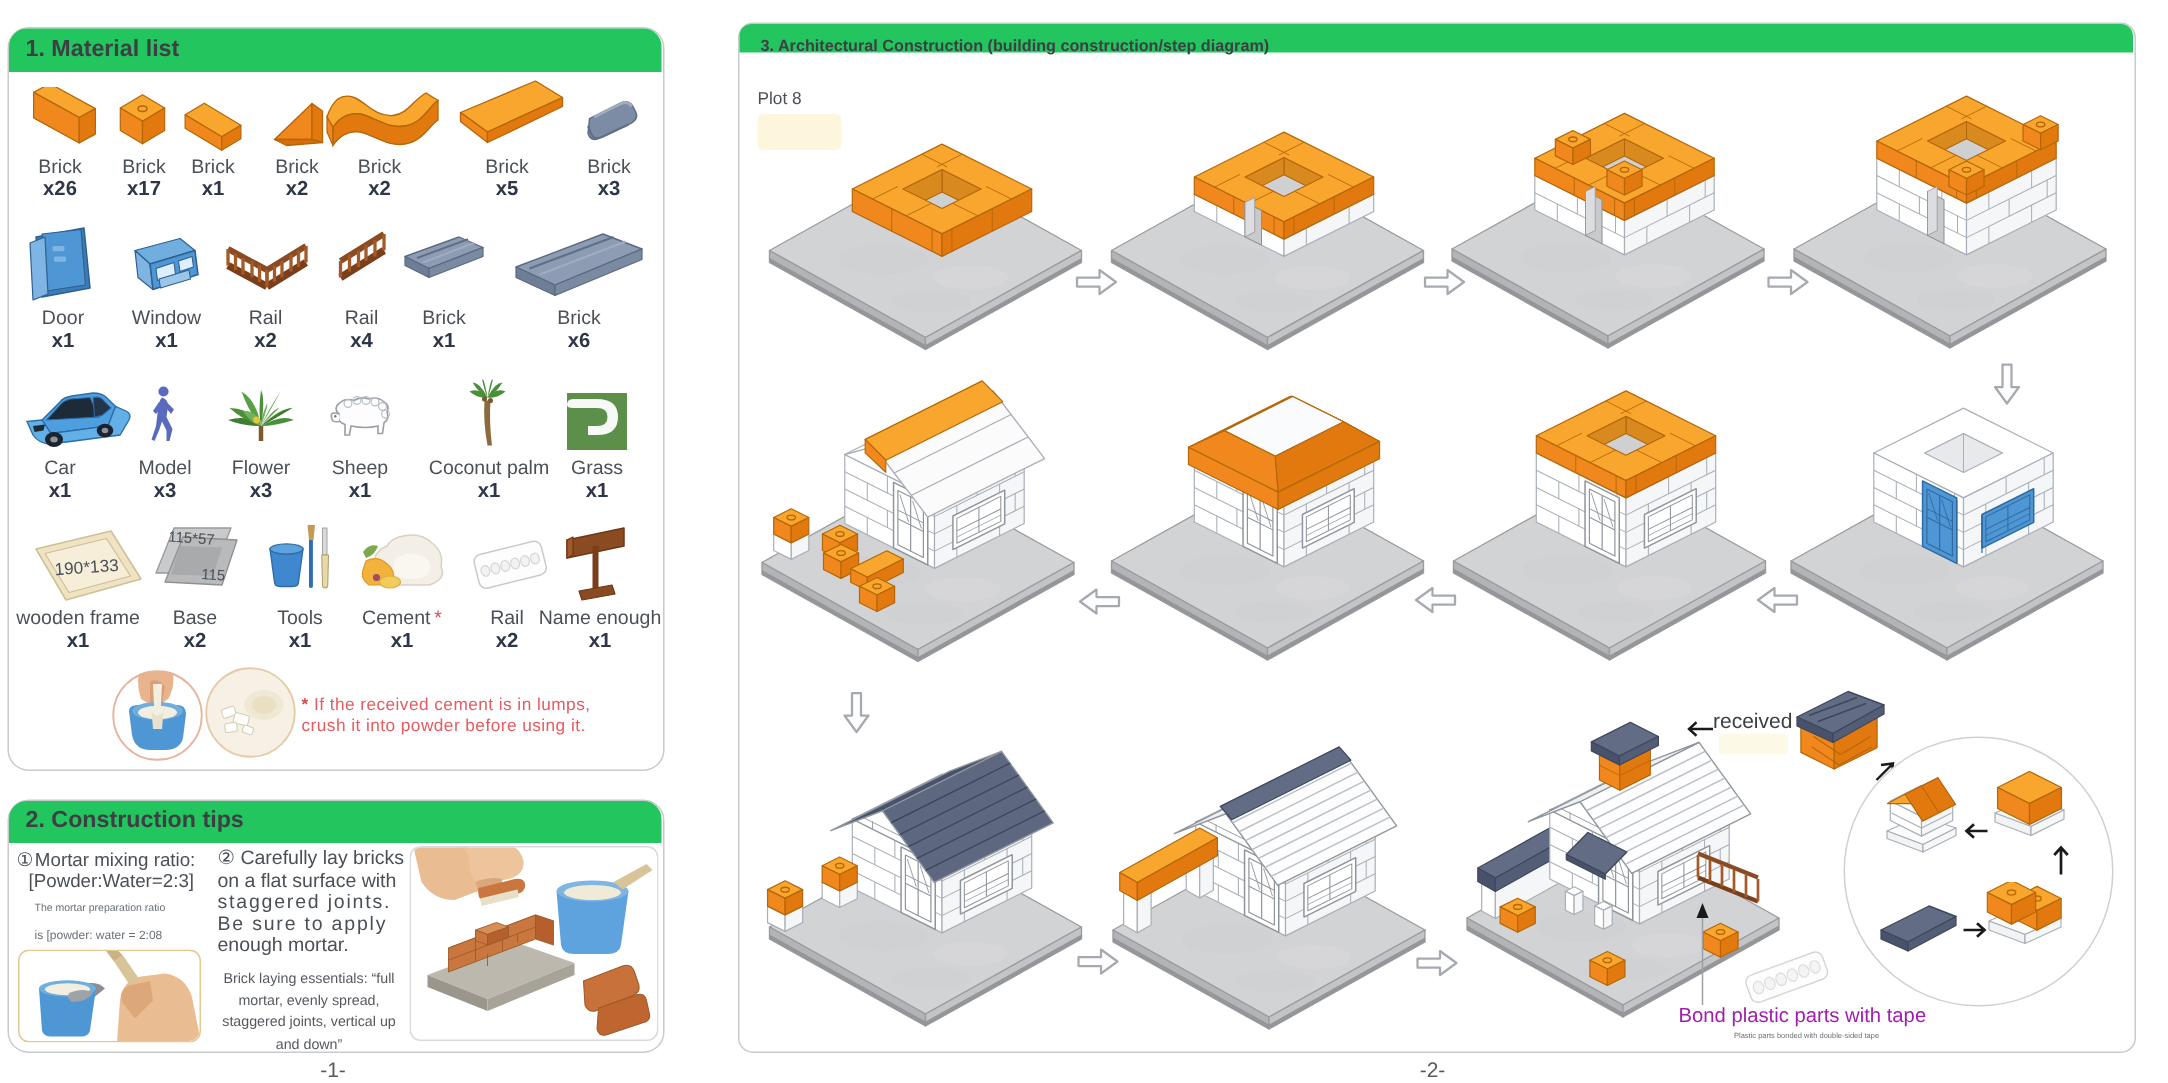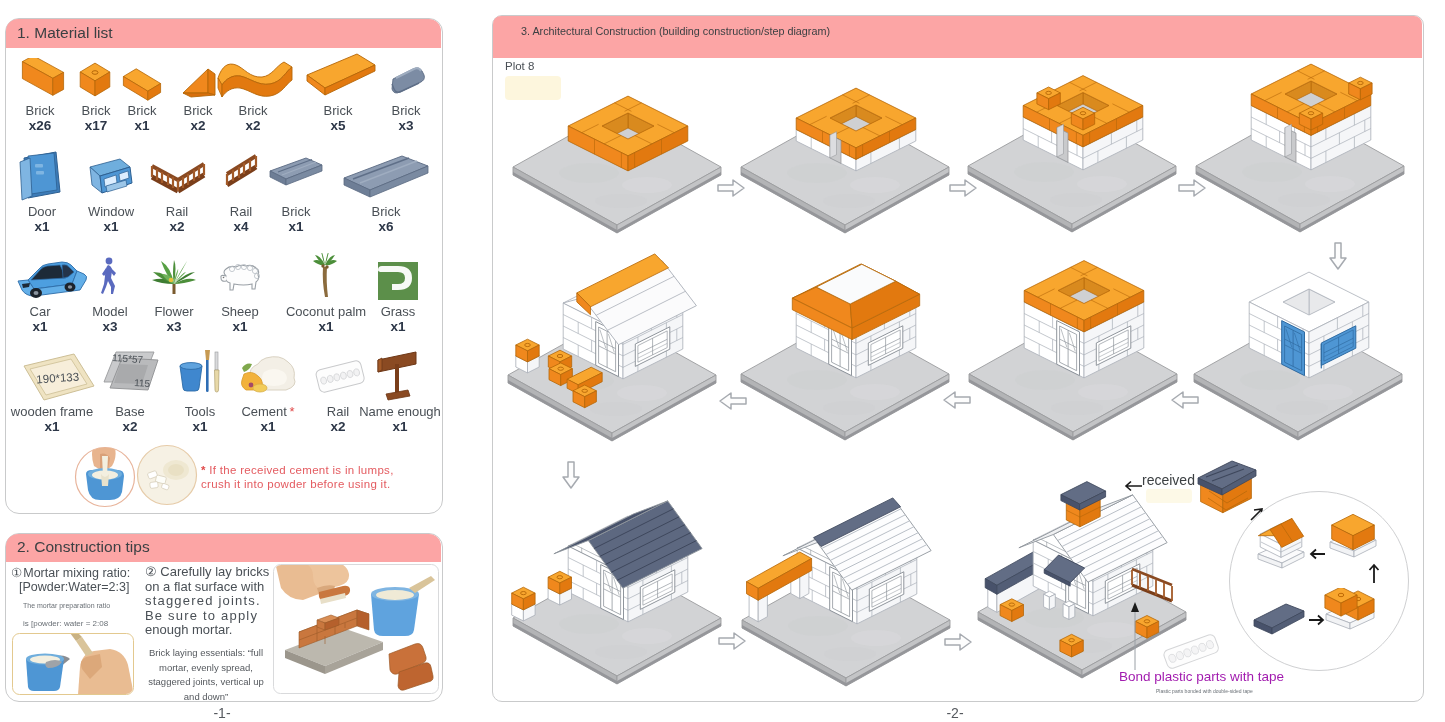--- a/index.html
+++ b/index.html
@@ -1,18 +1,18 @@
 <!DOCTYPE html>
 <html><head><meta charset="utf-8">
 <style>
 *{margin:0;padding:0;box-sizing:border-box}
 html,body{width:1445px;height:722px;background:#ffffff;font-family:"Liberation Sans",sans-serif;position:relative;overflow:hidden}
 .abs{position:absolute}
 .card{position:absolute;background:#fff;border:1.5px solid #c9cacb;border-radius:14px}
-.hdr{position:absolute;left:0;top:0;right:0;background:#fca5a5;border-radius:12px 12px 0 0;color:#3c4043;font-weight:400}
+.hdr{position:absolute;left:0;top:0;right:0;background:#22c55e;border-radius:12px 12px 0 0;color:#3c4043;font-weight:700}
 .lbl{position:absolute;color:#4a5056;font-size:13px;text-align:center;white-space:nowrap}
 .cnt{position:absolute;color:#2d3748;font-size:13.5px;font-weight:700;text-align:center;white-space:nowrap}
 </style></head><body>
 
 <div class="card" style="left:5px;top:18px;width:438px;height:496px"></div>
 
 <div class="hdr" style="left:6px;top:19px;width:435px;height:29px;font-size:15.5px;padding:5px 0 0 11px">1. Material list</div>
 
 <svg class="abs" style="left:12px;top:58px" width="66" height="48" viewBox="0 0 66 48">
     <polygon points="21.2,-2.3 51.6,14.4 40.8,20.3 10.4,3.6" fill="#F8A62E" stroke="#B56708" stroke-width="0.8" stroke-linejoin="round"></polygon>
@@ -399,21 +399,21 @@
 </g>
 <path d="M116 90 L142 80 Q148 78 150 84 L153 93 Q154 98 148 100 L124 110 Q119 111 117 106 Z" fill="#C9713A" stroke="#9c5a28" stroke-width="0.7"></path>
 <path d="M126 108 L152 99 Q157 98 158 103 L160 112 Q161 117 155 118 L131 126 Q126 127 125 122 Z" fill="#BE6530" stroke="#9c5a28" stroke-width="0.7"></path>
 </g>
   </svg>
 
 <div class="abs" style="left:172px;top:705px;width:100px;text-align:center;font-size:14px;color:#55595e">-1-</div>
 
 <div class="card" style="left:492px;top:15px;width:932px;height:687px;border-radius:10px"></div>
 
-<div class="hdr" style="left:493px;top:16px;width:929px;height:42px;font-size:10.8px;padding:9px 0 0 28px;border-radius:8px 8px 0 0">3. Architectural Construction (building construction/step diagram)</div>
+<div class="hdr" style="left:493px;top:16px;width:929px;height:19px;font-size:10.8px;padding:9px 0 0 14px;border-radius:8px 8px 0 0">3. Architectural Construction (building construction/step diagram)</div>
 
 <div class="abs" style="left:505px;top:60px;font-size:11.5px;color:#4a5056">Plot 8</div>
 
 <div class="abs" style="left:505px;top:76px;width:56px;height:24px;background:#FCF4D4;opacity:0.8;border-radius:4px"></div>
 
 <svg style="position:absolute;left:497px;top:7px" width="240" height="235" viewBox="0 0 240 235">
     <polygon points="120.0,102.0 224.0,160.0 120.0,218.0 16.0,160.0" fill="#D2D3D5" stroke="#9B9C9E" stroke-width="0.9" stroke-linejoin="round"></polygon>
     <ellipse cx="92" cy="166" rx="30" ry="10" fill="#cbccce" opacity="0.3"></ellipse>
     <ellipse cx="150" cy="178" rx="25" ry="8" fill="#dcdddf" opacity="0.4"></ellipse>
     <ellipse cx="124" cy="194" rx="26" ry="7" fill="#cbccce" opacity="0.25"></ellipse>

